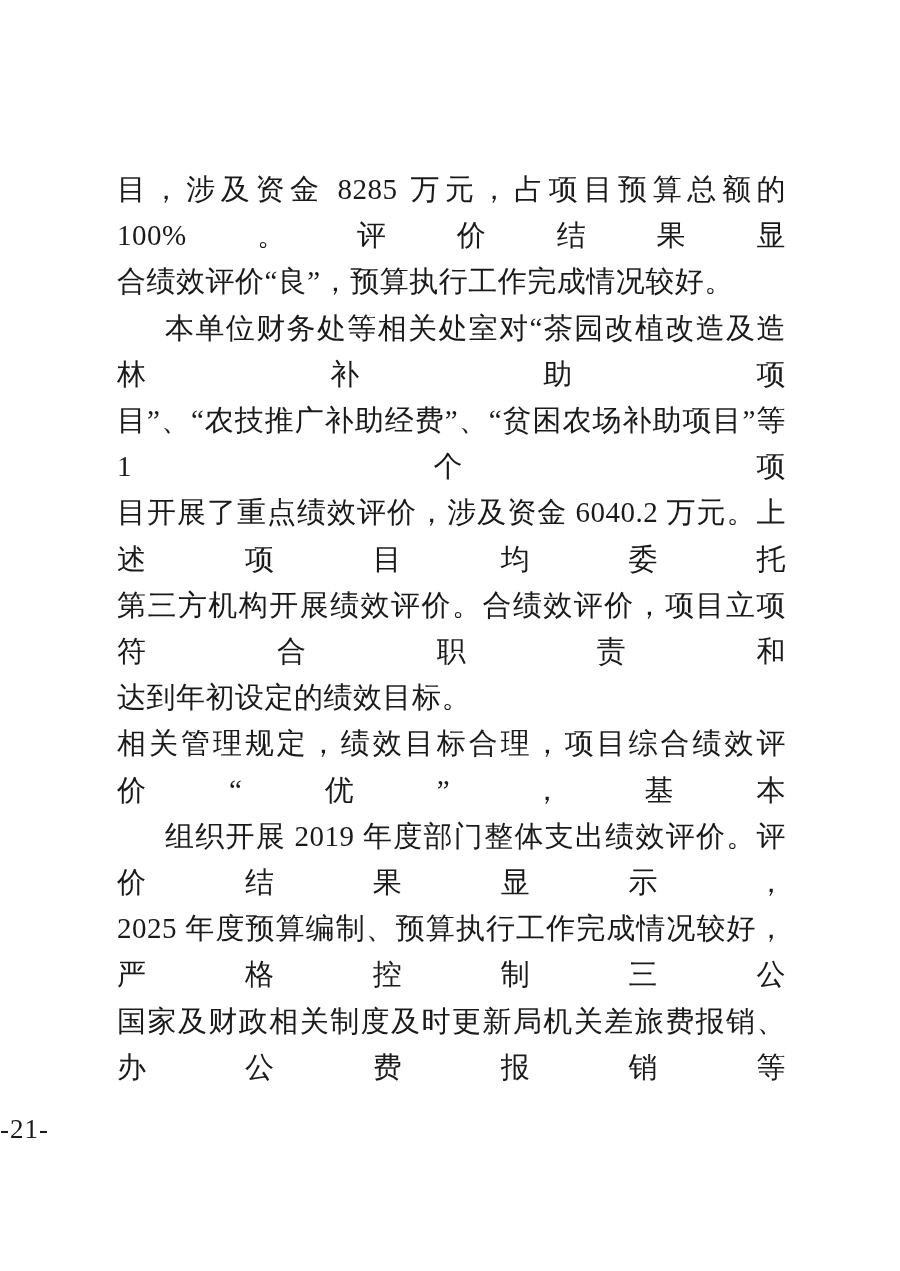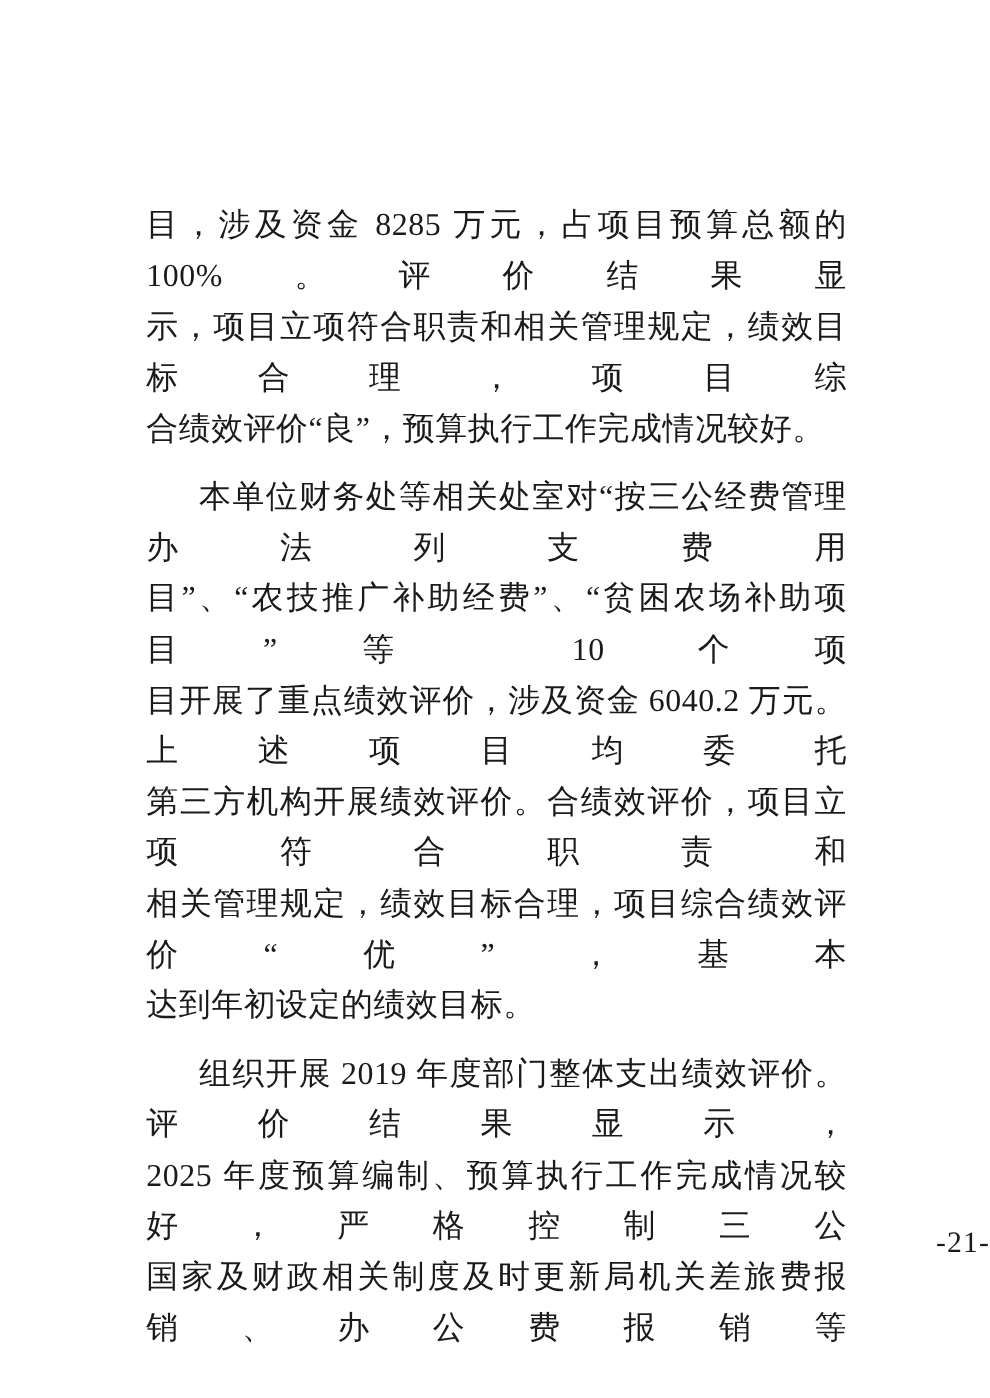--- a/index.html
+++ b/index.html
@@ -20,61 +20,60 @@
   .document-body {
     position: absolute;
     left: 117px;
     top: 166px;
     width: 669px;
     font-size: 29px;
     line-height: 46.2px;
     letter-spacing: 0.5px;
   }
   .paragraph {
-    margin: 16px;
+    margin: 0;
     padding: 0;
   }
   .text-line {
     text-align: justify;
     text-align-last: justify;
     white-space: normal;
   }
   .text-line.last-line {
     text-align-last: left;
   }
   .text-line.first-indent {
     text-indent: 48px;
   }
   .page-footer {
     position: absolute;
     left: 0;
     top: 1114px;
     width: 100%;
-    text-align: right;
+    text-align: left;
     font-size: 27px;
     letter-spacing: 1px;
   }
 </style>
 </head>
 <body>
 
 <div class="page">
   <div class="document-body">
       <div class="paragraph">
         <div class="text-line">目，涉及资金 8285 万元，占项目预算总额的 100%。评价结果显</div>
-        <div class="text-line">示，项目立项符合职责和相关管理规定，绩效目标合理，项目综</div>
         <div class="text-line last-line">合绩效评价“良”，预算执行工作完成情况较好。</div>
       </div>
       <div class="paragraph">
-        <div class="text-line first-indent">本单位财务处等相关处室对“按三公经费管理办法列支费用</div>
-        <div class="text-line">目”、“农技推广补助经费”、“贫困农场补助项目”等 10 个项</div>
+        <div class="text-line first-indent">本单位财务处等相关处室对“茶园改植改造及造林补助项</div>
+        <div class="text-line">目”、“农技推广补助经费”、“贫困农场补助项目”等 1 个项</div>
         <div class="text-line">目开展了重点绩效评价，涉及资金 6040.2 万元。上述项目均委托</div>
         <div class="text-line">第三方机构开展绩效评价。合绩效评价，项目立项符合职责和</div>
+        <div class="text-line last-line">达到年初设定的绩效目标。</div>
         <div class="text-line">相关管理规定，绩效目标合理，项目综合绩效评价“优”，基本</div>
-        <div class="text-line last-line">达到年初设定的绩效目标。</div>
       </div>
       <div class="paragraph">
         <div class="text-line first-indent">组织开展 2019 年度部门整体支出绩效评价。评价结果显示，</div>
         <div class="text-line">2025 年度预算编制、预算执行工作完成情况较好，严格控制三公</div>
         <div class="text-line">国家及财政相关制度及时更新局机关差旅费报销、办公费报销等</div>
       </div>
     </div>
   <div class="page-footer">
     <span>-21-</span>
   </div>

